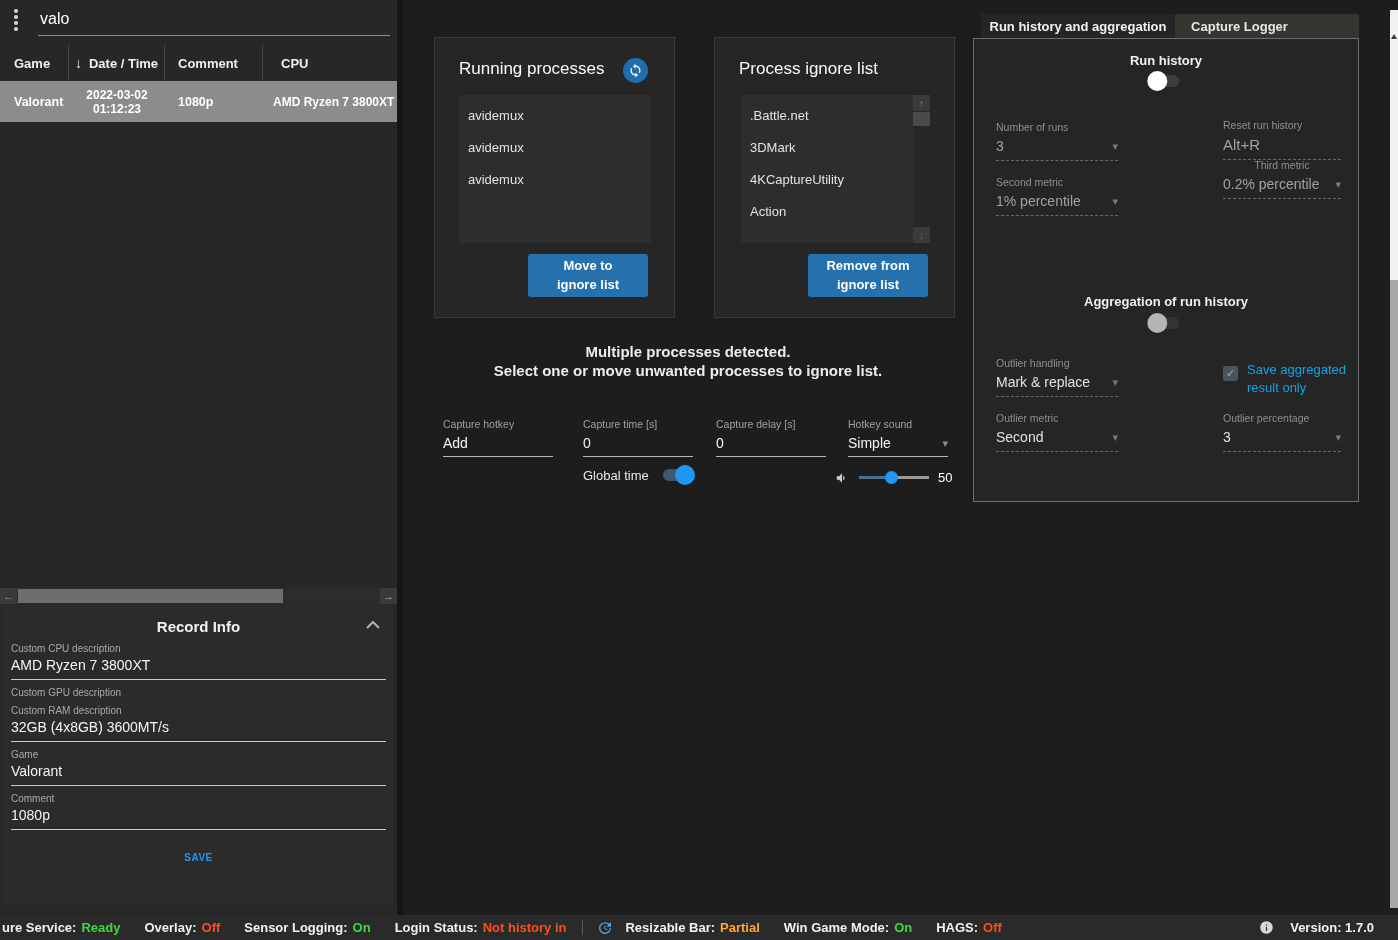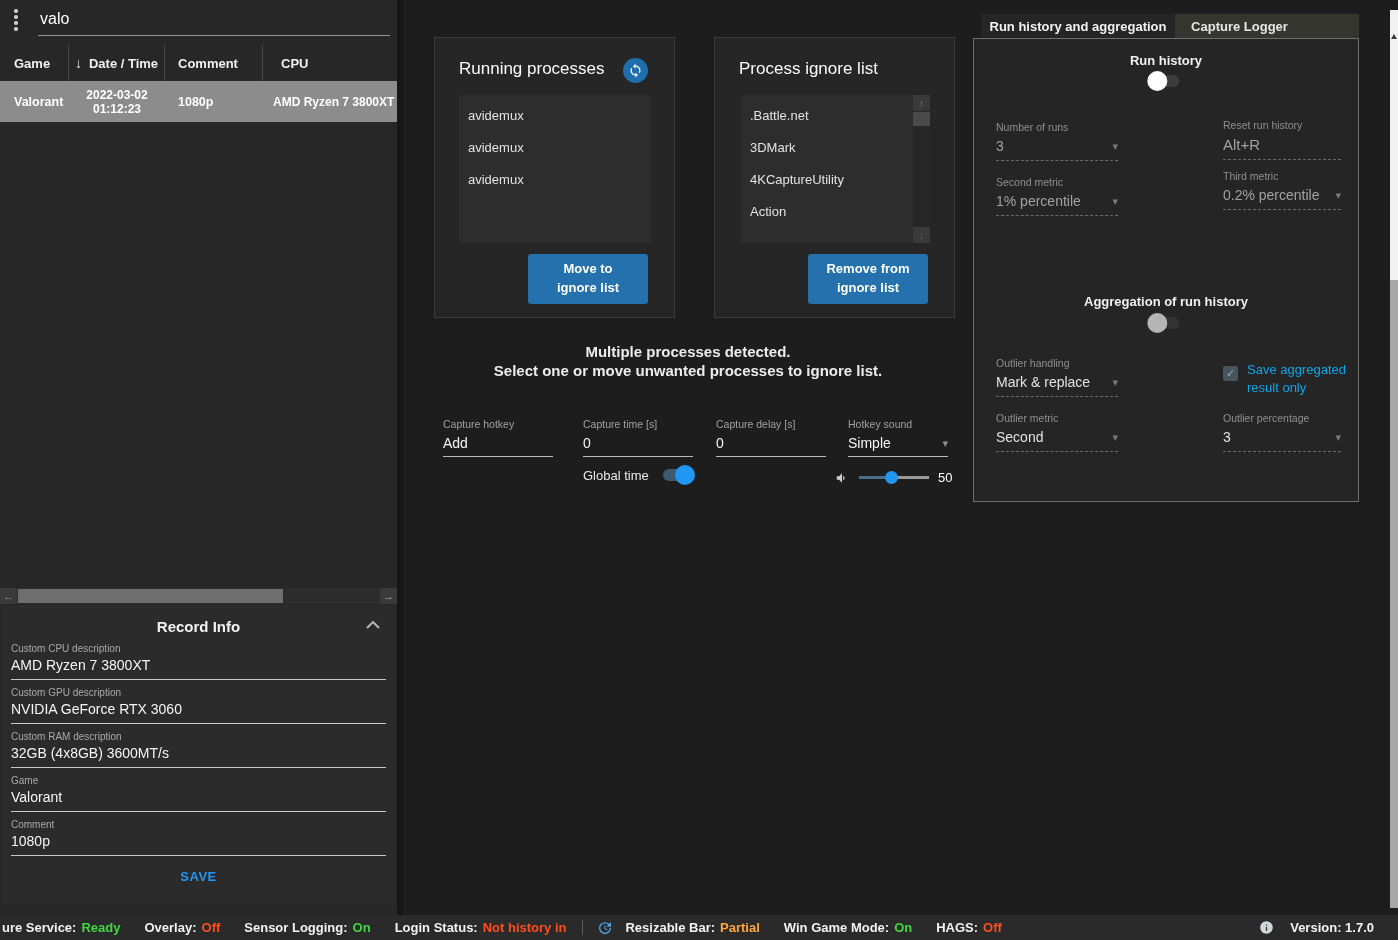--- a/index.html
+++ b/index.html
@@ -40,21 +40,21 @@
   .hs-right { right:0; color:#b5b5b5; }
   .hs-thumb { position:absolute; left:18px; top:1px; width:265px; height:14px; background:#6e6e6e; cursor:pointer; }
 
   .record-info { position:absolute; left:3px; top:605px; width:391px; height:300px; background:#2b2b2b; }
   .ri-title { text-align:center; font-size:15px; font-weight:bold; color:#f2f2f2; padding-top:13px; }
   .ri-collapse { position:absolute; right:14px; top:16px; cursor:pointer; }
   .ri-fields { padding:1px 8px 0; }
   .ri-field { margin-top:7px; }
   .ri-label { font-size:10px; color:#a9a9a9; }
   .ri-value { font-size:14px; color:#f5f5f5; margin-top:3px; padding-bottom:6px; border-bottom:1px solid #c9c9c9; }
-  .ri-save { text-align:center; font-size:13px; font-weight:bold; margin-top:13px; letter-spacing:0.5px; cursor:pointer; }
+  .ri-save { text-align:center; font-size:10px; font-weight:bold; margin-top:22px; letter-spacing:0.5px; cursor:pointer; }
 
   .splitter { position:absolute; left:397px; top:0; width:6px; height:915px; background:#161616; }
 
   
   .middle { position:absolute; left:403px; top:0; width:570px; height:915px; }
   .proc-card { position:absolute; top:37px; width:241px; height:281px; background:#262626; border:1px solid #3a3a3a; }
   .card-running { left:31px; }
   .card-ignore { left:311px; }
   .card-title { position:absolute; top:21px; left:24px; font-size:17px; color:#fafafa; }
   .refresh-btn { position:absolute; top:20px; left:188px; width:25px; height:25px; border-radius:50%;
@@ -62,21 +62,21 @@
   .proc-list { position:absolute; left:24px; top:57px; width:192px; height:148px; background:#2d2d2d; }
   .card-ignore .proc-list { left:26px; width:189px; }
   .proc-items { padding-top:4px; }
   .proc-item { height:32px; display:flex; align-items:center; padding-left:9px; font-size:13px; color:#e3e3e3; cursor:pointer; }
   .ig-scroll { position:absolute; right:0; top:0; width:17px; height:148px; background:#272727; }
   .igs-btn { position:absolute; left:0; width:17px; height:16px; background:#3a3a3a; color:#888;
              font-size:10px; display:flex; align-items:center; justify-content:center; cursor:pointer; }
   .igs-up { top:0; }
   .igs-down { bottom:0; color:#667; }
   .igs-thumb { position:absolute; left:0; top:17px; width:17px; height:14px; background:#4a4a4a; cursor:pointer; }
-  .blue-btn { position:absolute; right:26px; top:216px; width:120px; height:50px; border:none; border-radius:3px;
+  .blue-btn { position:absolute; right:26px; top:216px; width:120px; height:43px; border:none; border-radius:3px;
               color:#fff; font-weight:bold; font-size:13px; line-height:1.45; text-align:center; cursor:pointer;
               display:flex; flex-direction:column; justify-content:center; font-family:"Liberation Sans", sans-serif; }
   .proc-message { position:absolute; top:342px; left:0; width:570px; text-align:center;
                   font-weight:bold; font-size:15px; line-height:19px; color:#ececec; }
 
   .capture-row { position:absolute; top:418px; left:0; width:570px; height:90px; }
   .cap-group { position:absolute; top:0; }
   .g-hotkey { left:40px; width:110px; }
   .g-time { left:180px; width:110px; }
   .g-delay { left:313px; width:110px; }
@@ -189,21 +189,20 @@
             <path d="M1 7 L7 1 L13 7" stroke="#b5b5b5" stroke-width="2" fill="none"></path>
           </svg>
       </div>
       <div class="ri-fields">
         <div class="ri-field">
           <div class="ri-label">Custom CPU description</div>
           <div class="ri-value">AMD Ryzen 7 3800XT</div>
         </div>
         <div class="ri-field">
           <div class="ri-label">Custom GPU description</div>
-          <div class="ri-value">NVIDIA GeForce RTX 3060</div>
         </div>
         <div class="ri-field">
           <div class="ri-label">Custom RAM description</div>
           <div class="ri-value">32GB (4x8GB) 3600MT/s</div>
         </div>
         <div class="ri-field">
           <div class="ri-label">Game</div>
           <div class="ri-value">Valorant</div>
         </div>
         <div class="ri-field">
@@ -339,21 +338,21 @@
           <span>Alt+R</span>
         </div>
       </div>
       <div class="fld f-col1 dim" style="top:137px;">
         <div class="fld-label">Second metric</div>
         <div class="fld-value">
           <span>1% percentile</span>
           <span class="caret">▾</span>
         </div>
       </div>
-      <div class="fld f-col2 dim" style="top:131px;">
+      <div class="fld f-col2 dim" style="top:120px;text-align:center;">
         <div class="fld-label">Third metric</div>
         <div class="fld-value">
           <span>0.2% percentile</span>
           <span class="caret">▾</span>
         </div>
       </div>
 
       <div class="rh-title" style="top:255px;">Aggregation of run history</div>
       <div class="tgl rh-toggle disabled" style="top:274px;">
         <div class="track"></div>

